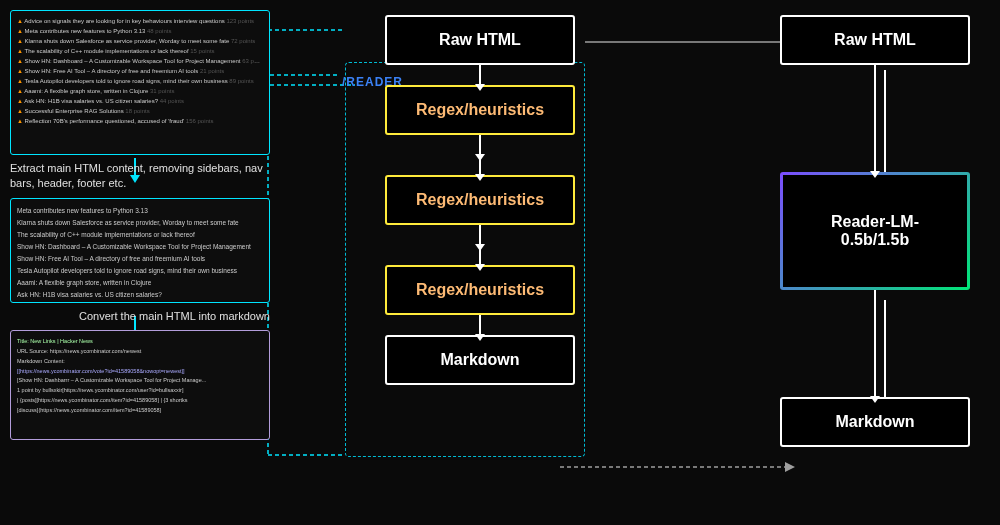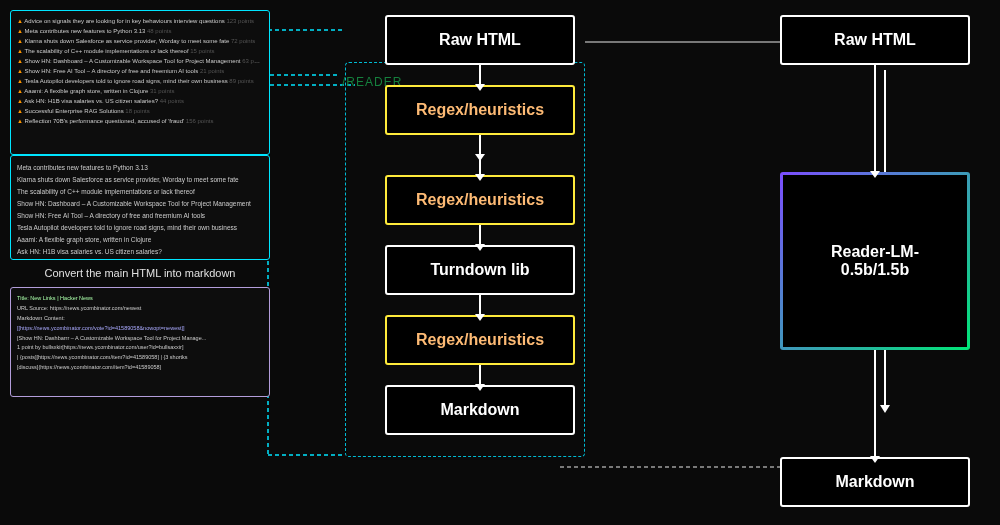--- a/index.html
+++ b/index.html
@@ -77,21 +77,21 @@
       color: #cccccc;
       line-height: 1.6;
       height: 110px;
       overflow: hidden;
       margin-top: 0;
     }
 
     .caption-text-2 {
       font-size: 11px;
       color: #e0e0e0;
-      text-align: center;
+      text-align: right;
       margin: 6px 0;
       line-height: 1.4;
     }
 
     
     .center-flow {
       position: absolute;
       left: 350px;
       top: 10px;
       width: 230px;
@@ -115,23 +115,23 @@
     .flow-box.yellow-border {
       border-color: #ffeb3b;
       color: #fdba74;
     }
 
     
     .reader-label {
       position: absolute;
       left: 342px;
       top: 75px;
-      color: #15803d;
+      color: #3b82f6;
       font-size: 12px;
-      font-weight: normal;
+      font-weight: bold;
       letter-spacing: 1px;
     }
 
     
     .dashed-box {
       position: absolute;
       left: 345px;
       top: 62px;
       width: 240px;
       height: 395px;
@@ -152,21 +152,21 @@
     }
 
     .right-box-gradient {
       border: 3px solid transparent;
       background: linear-gradient(#000, #000) padding-box,
                   linear-gradient(135deg, #7c4dff, #00e676) border-box;
       color: #ffffff;
       font-size: 16px;
       font-weight: 600;
       text-align: center;
-      padding: 68px 20px;
+      padding: 38px 20px;
       width: 190px;
       border-radius: 3px;
     }
 
     
     .svg-overlay {
       position: absolute;
       top: 0;
       left: 0;
       width: 1000px;
@@ -217,20 +217,22 @@
       <div class="screenshot-line"><span class="orange">▲</span> The scalability of C++ module implementations or lack thereof <span style="color:#555">15 points</span></div>
       <div class="screenshot-line"><span class="orange">▲</span> Show HN: Dashboard – A Customizable Workspace Tool for Project Management <span style="color:#555">63 points</span></div>
       <div class="screenshot-line"><span class="orange">▲</span> Show HN: Free AI Tool – A directory of free and freemium AI tools <span style="color:#555">21 points</span></div>
       <div class="screenshot-line"><span class="orange">▲</span> Tesla Autopilot developers told to ignore road signs, mind their own business <span style="color:#555">89 points</span></div>
       <div class="screenshot-line"><span class="orange">▲</span> Aaami: A flexible graph store, written in Clojure <span style="color:#555">31 points</span></div>
       <div class="screenshot-line"><span class="orange">▲</span> Ask HN: H1B visa salaries vs. US citizen salaries? <span style="color:#555">44 points</span></div>
       <div class="screenshot-line"><span class="orange">▲</span> Successful Enterprise RAG Solutions <span style="color:#555">18 points</span></div>
       <div class="screenshot-line"><span class="orange">▲</span> Reflection 70B's performance questioned, accused of 'fraud' <span style="color:#555">156 points</span></div>
     </div>
 
+    <div class="caption-text">Extract main HTML content, removing
+sidebars, nav bars, header, footer etc.</div>
 
     <div class="screenshot-box-2">
       <div class="screenshot-line">Meta contributes new features to Python 3.13</div>
       <div class="screenshot-line">Klarna shuts down Salesforce as service provider, Worday to meet some fate</div>
       <div class="screenshot-line">The scalability of C++ module implementations or lack thereof</div>
       <div class="screenshot-line">Show HN: Dashboard – A Customizable Workspace Tool for Project Management</div>
       <div class="screenshot-line">Show HN: Free AI Tool – A directory of free and freemium AI tools</div>
       <div class="screenshot-line">Tesla Autopilot developers told to ignore road signs, mind their own business</div>
       <div class="screenshot-line">Aaami: A flexible graph store, written in Clojure</div>
       <div class="screenshot-line">Ask HN: H1B visa salaries vs. US citizen salaries?</div>
@@ -279,23 +281,20 @@
     </div>
 
     <div class="flow-box yellow-border">
       <span>Regex/heuristics</span>
     </div>
 
     <div style="width:2px;height:20px;background:#fff;margin:0 auto;position:relative;">
       <div style="position:absolute;bottom:-6px;left:-4px;border-left:5px solid transparent;border-right:5px solid transparent;border-top:7px solid #fff;"></div>
     </div>
 
-    <div class="flow-box">
-      <span>Turndown lib</span>
-    </div>
 
     <div style="width:2px;height:20px;background:#fff;margin:0 auto;position:relative;">
       <div style="position:absolute;bottom:-6px;left:-4px;border-left:5px solid transparent;border-right:5px solid transparent;border-top:7px solid #fff;"></div>
     </div>
 
     <div class="flow-box yellow-border">
       <span>Regex/heuristics</span>
     </div>
 
     <div style="width:2px;height:20px;background:#fff;margin:0 auto;position:relative;">

